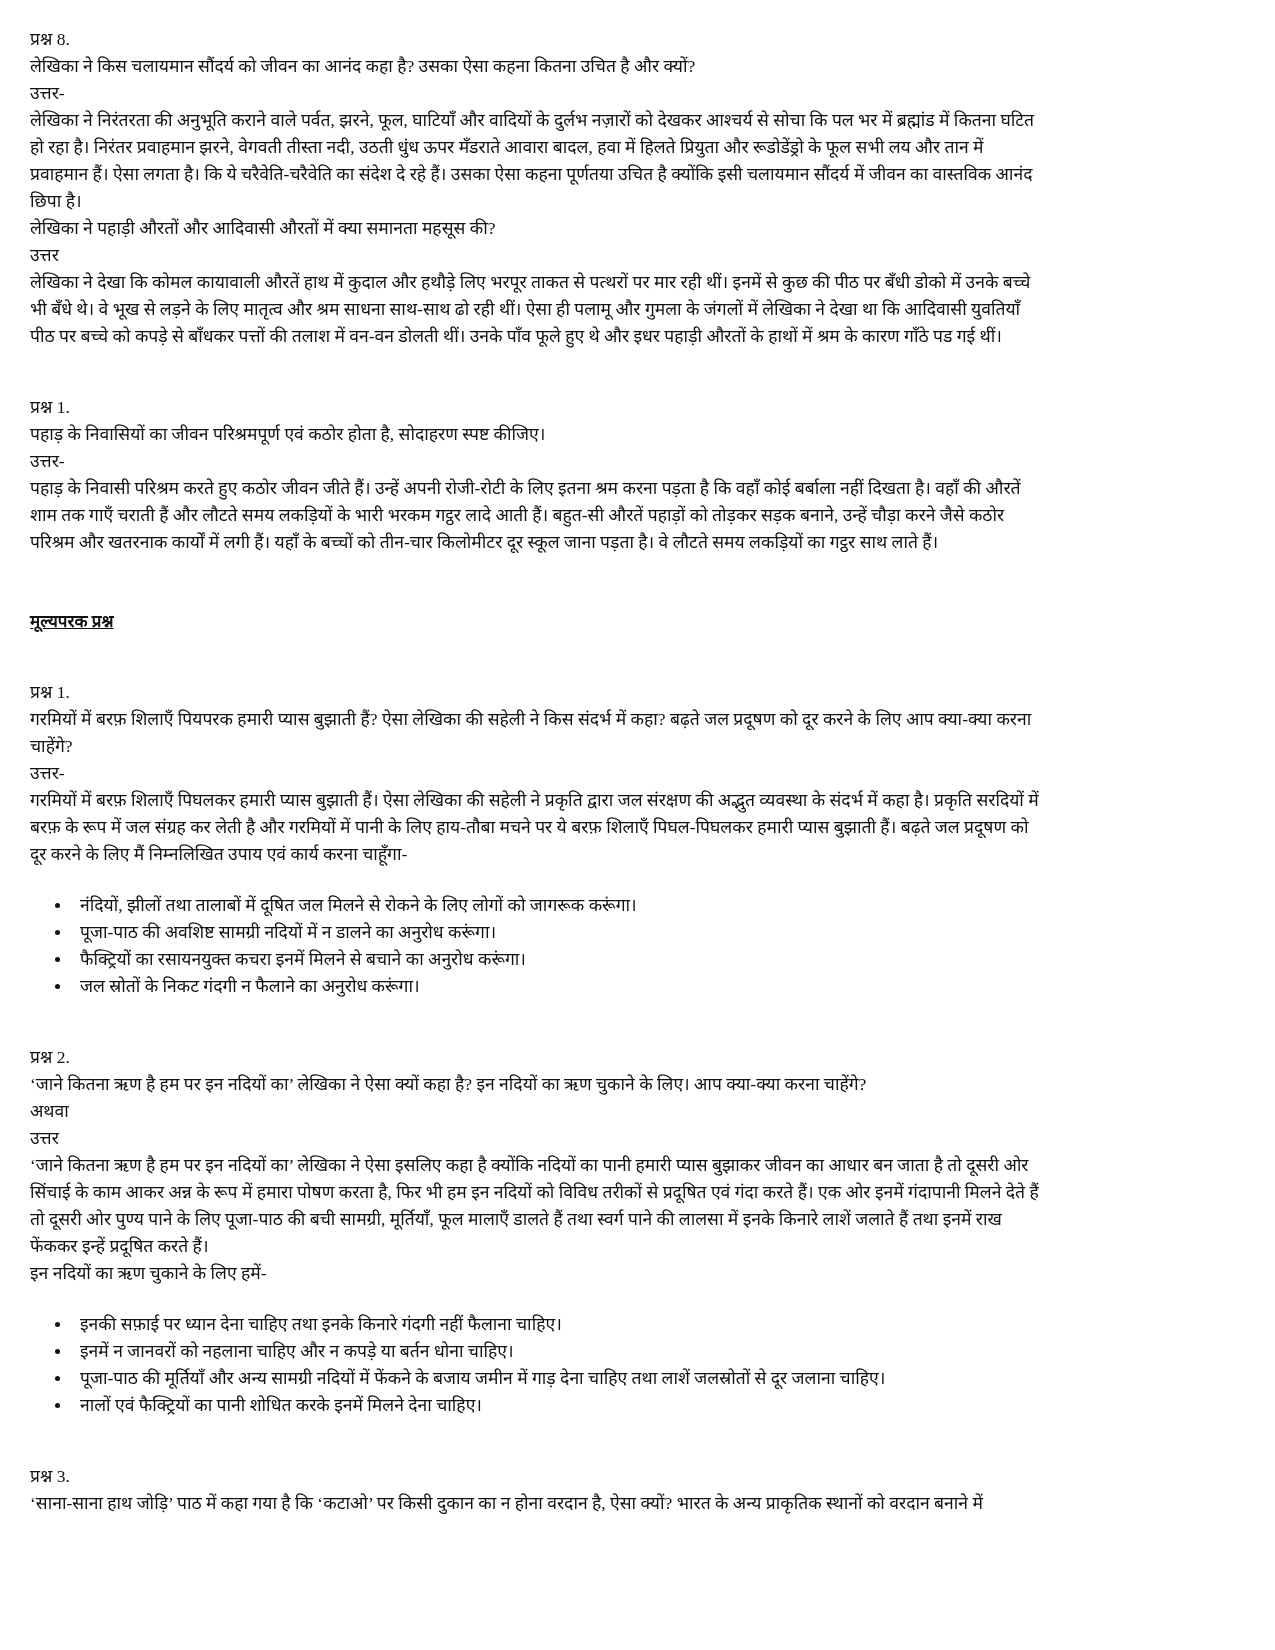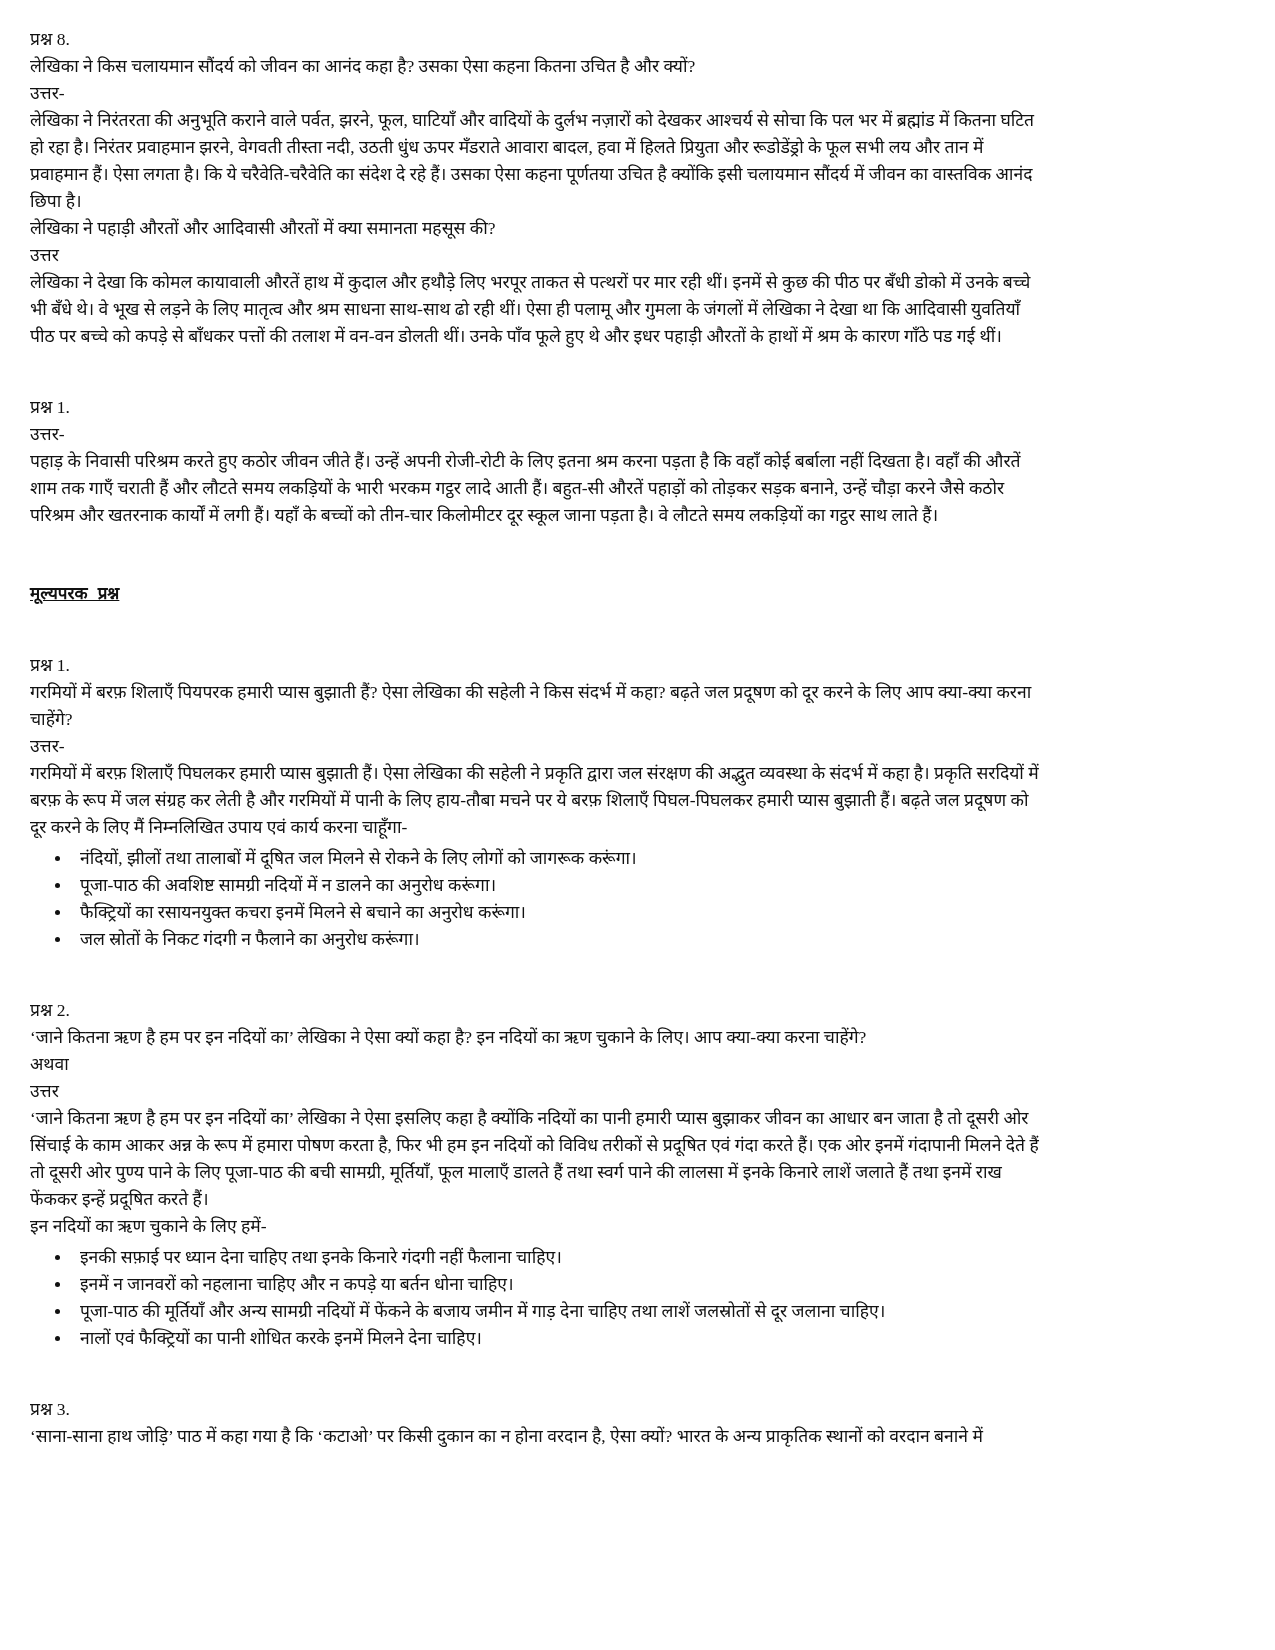--- a/index.html
+++ b/index.html
@@ -26,25 +26,25 @@
   .qnum {
     margin-top: 44px;
   }
   .block:first-child {
     margin-top: 0;
   }
   .heading {
     margin-top: 52px;
     font-weight: bold;
     text-decoration: underline;
-    font-family: Liberation Mono, monospace;
+    font-family: Liberation Serif, serif;
     font-size: 17px;
   }
   ul.bullet-list {
-    margin: 4px 0 0 0;
+    margin: 24px 0 0 0;
     padding: 0;
     list-style: none;
   }
   ul.bullet-list li {
     position: relative;
     padding-left: 50px;
     margin: 0;
     line-height: 27px;
   }
   ul.bullet-list li::before {
@@ -63,20 +63,21 @@
 
 <div class="page">
     <div class="block qnum">प्रश्न 8.</div>
     <div class="block text">लेखिका ने किस चलायमान सौंदर्य को जीवन का आनंद कहा है? उसका ऐसा कहना कितना उचित है और क्यों?</div>
     <div class="block label">उत्तर-</div>
     <div class="block text">लेखिका ने निरंतरता की अनुभूति कराने वाले पर्वत, झरने, फूल, घाटियाँ और वादियों के दुर्लभ नज़ारों को देखकर आश्चर्य से सोचा कि पल भर में ब्रह्मांड में कितना घटित हो रहा है। निरंतर प्रवाहमान झरने, वेगवती तीस्ता नदी, उठती धुंध ऊपर मँडराते आवारा बादल, हवा में हिलते प्रियुता और रूडोडेंड्रो के फूल सभी लय और तान में प्रवाहमान हैं। ऐसा लगता है। कि ये चरैवेति-चरैवेति का संदेश दे रहे हैं। उसका ऐसा कहना पूर्णतया उचित है क्योंकि इसी चलायमान सौंदर्य में जीवन का वास्तविक आनंद छिपा है।</div>
     <div class="block text">लेखिका ने पहाड़ी औरतों और आदिवासी औरतों में क्या समानता महसूस की?</div>
     <div class="block label">उत्तर</div>
     <div class="block text">लेखिका ने देखा कि कोमल कायावाली औरतें हाथ में कुदाल और हथौड़े लिए भरपूर ताकत से पत्थरों पर मार रही थीं। इनमें से कुछ की पीठ पर बँधी डोको में उनके बच्चे भी बँधे थे। वे भूख से लड़ने के लिए मातृत्व और श्रम साधना साथ-साथ ढो रही थीं। ऐसा ही पलामू और गुमला के जंगलों में लेखिका ने देखा था कि आदिवासी युवतियाँ पीठ पर बच्चे को कपड़े से बाँधकर पत्तों की तलाश में वन-वन डोलती थीं। उनके पाँव फूले हुए थे और इधर पहाड़ी औरतों के हाथों में श्रम के कारण गाँठे पड गई थीं।</div>
     <div class="block qnum">प्रश्न 1.</div>
+    <div class="block text">पहाड़ के निवासियों का जीवन परिश्रमपूर्ण एवं कठोर होता है, सोदाहरण स्पष्ट कीजिए।</div>
     <div class="block label">उत्तर-</div>
     <div class="block text">पहाड़ के निवासी परिश्रम करते हुए कठोर जीवन जीते हैं। उन्हें अपनी रोजी-रोटी के लिए इतना श्रम करना पड़ता है कि वहाँ कोई बर्बाला नहीं दिखता है। वहाँ की औरतें शाम तक गाएँ चराती हैं और लौटते समय लकड़ियों के भारी भरकम गट्ठर लादे आती हैं। बहुत-सी औरतें पहाड़ों को तोड़कर सड़क बनाने, उन्हें चौड़ा करने जैसे कठोर परिश्रम और खतरनाक कार्यों में लगी हैं। यहाँ के बच्चों को तीन-चार किलोमीटर दूर स्कूल जाना पड़ता है। वे लौटते समय लकड़ियों का गट्ठर साथ लाते हैं।</div>
     <div class="block heading">मूल्यपरक प्रश्न</div>
     <div class="block qnum">प्रश्न 1.</div>
     <div class="block text">गरमियों में बरफ़ शिलाएँ पियपरक हमारी प्यास बुझाती हैं? ऐसा लेखिका की सहेली ने किस संदर्भ में कहा? बढ़ते जल प्रदूषण को दूर करने के लिए आप क्या-क्या करना चाहेंगे?</div>
     <div class="block label">उत्तर-</div>
     <div class="block text">गरमियों में बरफ़ शिलाएँ पिघलकर हमारी प्यास बुझाती हैं। ऐसा लेखिका की सहेली ने प्रकृति द्वारा जल संरक्षण की अद्भुत व्यवस्था के संदर्भ में कहा है। प्रकृति सरदियों में बरफ़ के रूप में जल संग्रह कर लेती है और गरमियों में पानी के लिए हाय-तौबा मचने पर ये बरफ़ शिलाएँ पिघल-पिघलकर हमारी प्यास बुझाती हैं। बढ़ते जल प्रदूषण को दूर करने के लिए मैं निम्नलिखित उपाय एवं कार्य करना चाहूँगा-</div>
     <ul class="bullet-list">
       <li>नंदियों, झीलों तथा तालाबों में दूषित जल मिलने से रोकने के लिए लोगों को जागरूक करूंगा।</li>
       <li>पूजा-पाठ की अवशिष्ट सामग्री नदियों में न डालने का अनुरोध करूंगा।</li>

